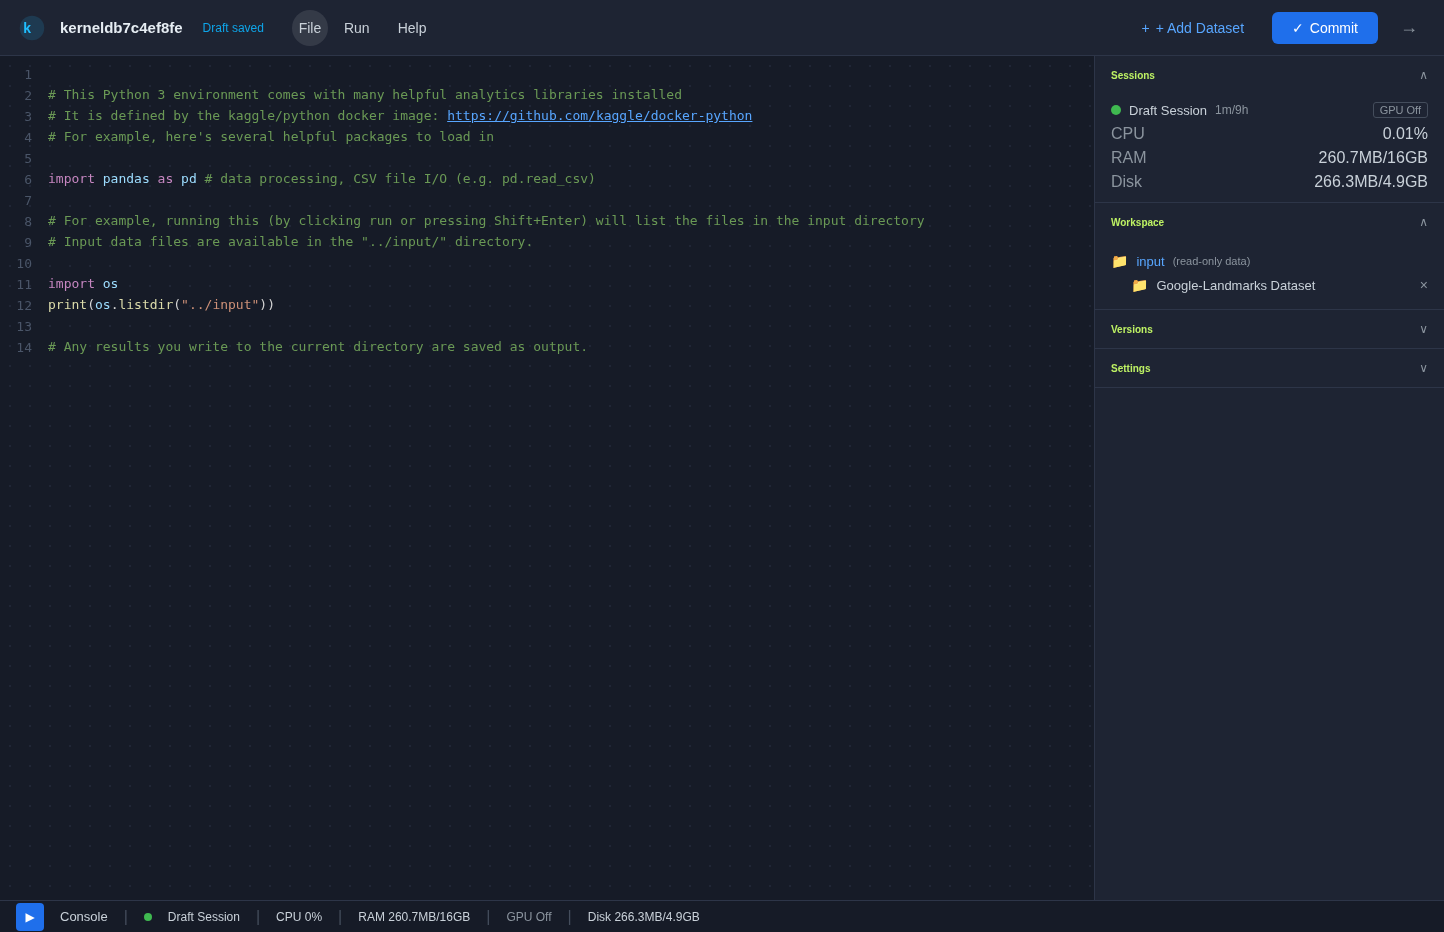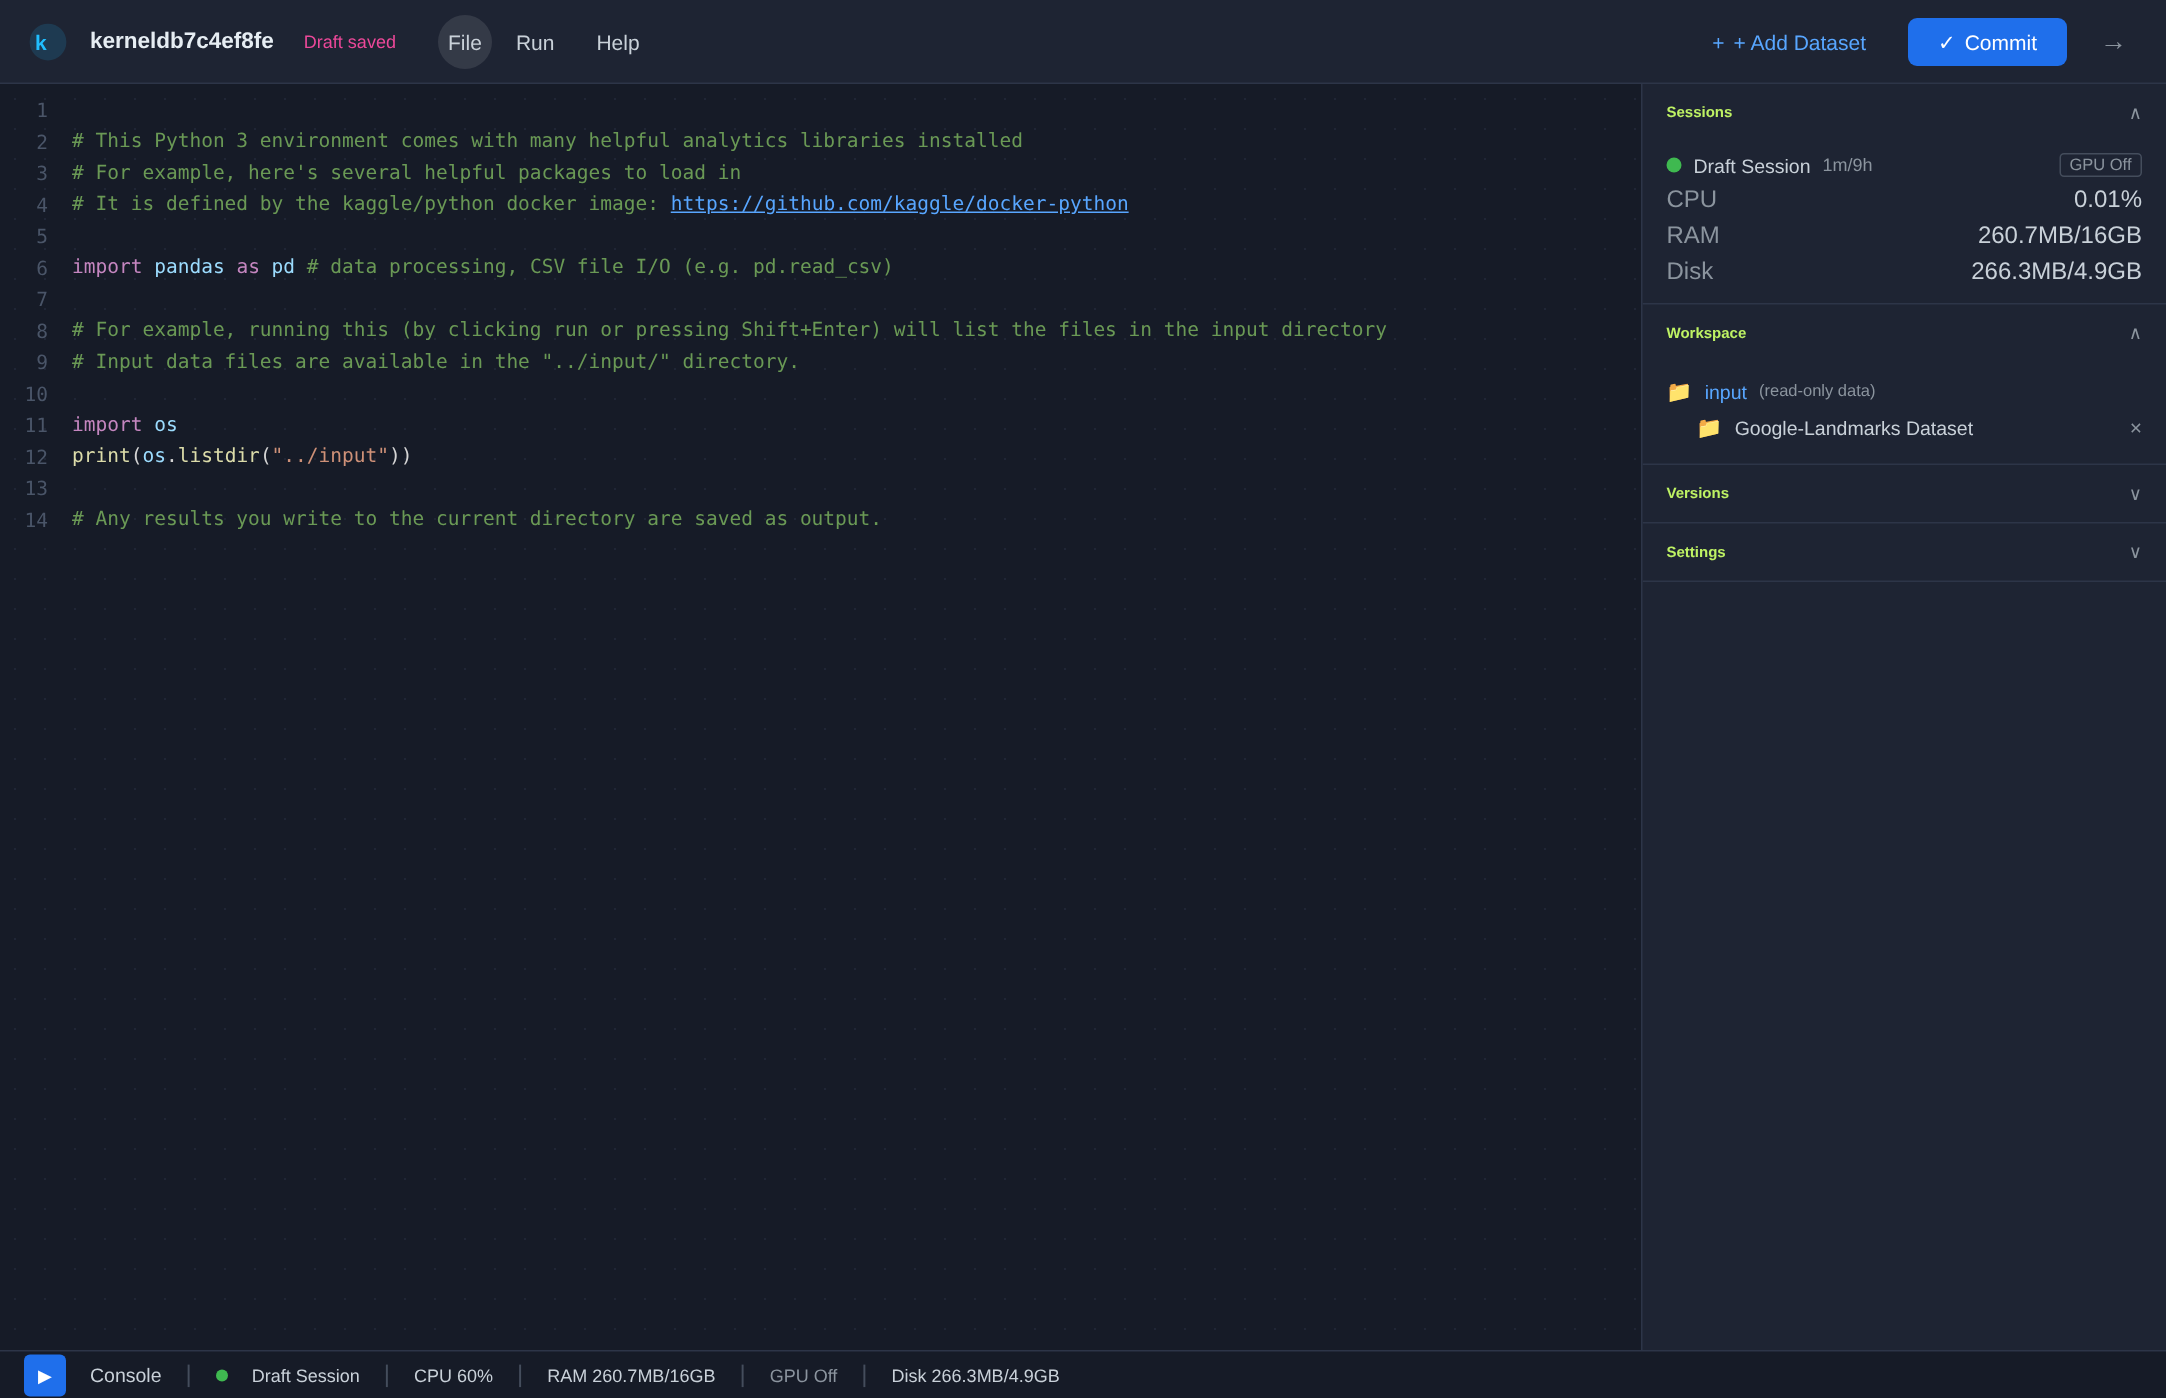--- a/index.html
+++ b/index.html
@@ -41,21 +41,21 @@
       width: 28px;
       height: 28px;
     }
     .kernel-name {
       font-size: 15px;
       font-weight: 600;
       color: #e6edf3;
     }
     .draft-saved {
       font-size: 12px;
-      color: #ec4899;
+      color: #0ea5e9;
       margin-left: 8px;
     }
     .nav-menu {
       display: flex;
       gap: 4px;
       margin-left: 16px;
     }
     .nav-item {
       padding: 6px 12px;
       font-size: 14px;
@@ -410,23 +410,23 @@
         <div>10</div>
         <div>11</div>
         <div>12</div>
         <div>13</div>
         <div>14</div>
       </div>
       <div class="code-content">
 
         <div class="code-line"><span class="cm"># This Python 3 environment comes with many helpful analytics libraries installed</span></div>
 
+        <div class="code-line"><span class="cm"># It is defined by the kaggle/python docker image: <span class="url-text">https://github.com/kaggle/docker-python</span></span></div>
+
         <div class="code-line"><span class="cm"># For example, here's several helpful packages to load in</span></div>
-
-        <div class="code-line"><span class="cm"># It is defined by the kaggle/python docker image: <span class="url-text">https://github.com/kaggle/docker-python</span></span></div>
 
         <div class="code-line"> </div>
 
 
         <div class="code-line"><span class="kw">import</span> <span class="id">pandas</span> <span class="kw">as</span> <span class="id">pd</span> <span class="cm"># data processing, CSV file I/O (e.g. pd.read_csv)</span></div>
 
         <div class="code-line"> </div>
 
         <div class="code-line"><span class="cm"># For example, running this (by clicking run or pressing Shift+Enter) will list the files in the input directory</span></div>
 
@@ -515,20 +515,20 @@
 
 <div class="status-bar">
   <button class="run-btn">
     <span>▶</span>
   </button>
   <span class="console-label">Console</span>
   <span class="status-sep">|</span>
   <span class="status-dot"></span>
   <span class="status-text">Draft Session</span>
   <span class="status-sep">|</span>
-  <span class="status-text">CPU 60%</span>
+  <span class="status-text">CPU 0%</span>
   <span class="status-sep">|</span>
   <span class="status-text">RAM 260.7MB/16GB</span>
   <span class="status-sep">|</span>
   <span class="status-dim">GPU Off</span>
   <span class="status-sep">|</span>
   <span class="status-text">Disk 266.3MB/4.9GB</span>
 </div>
 
 </body></html>

